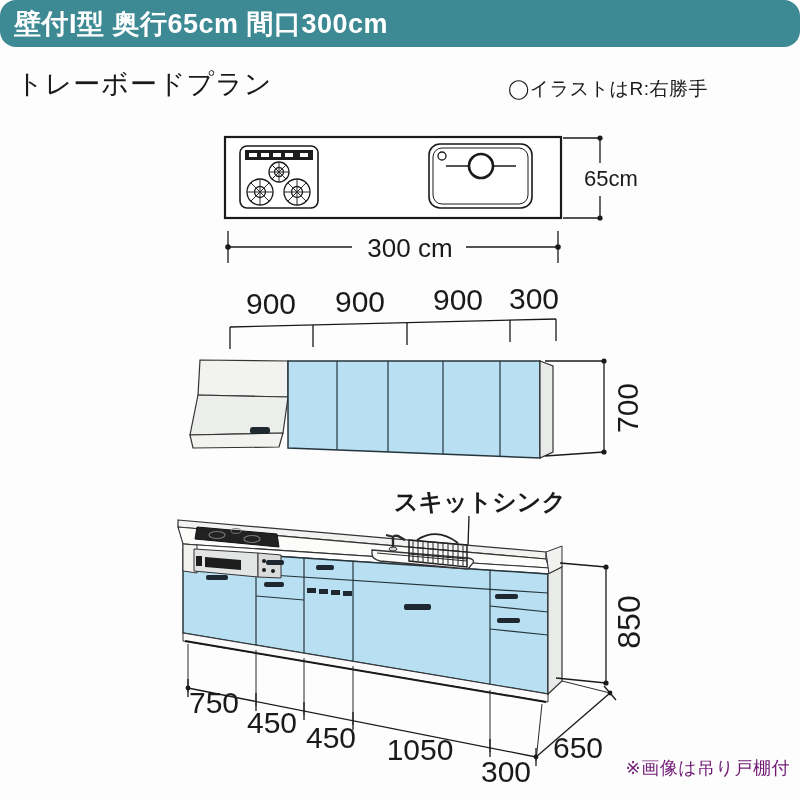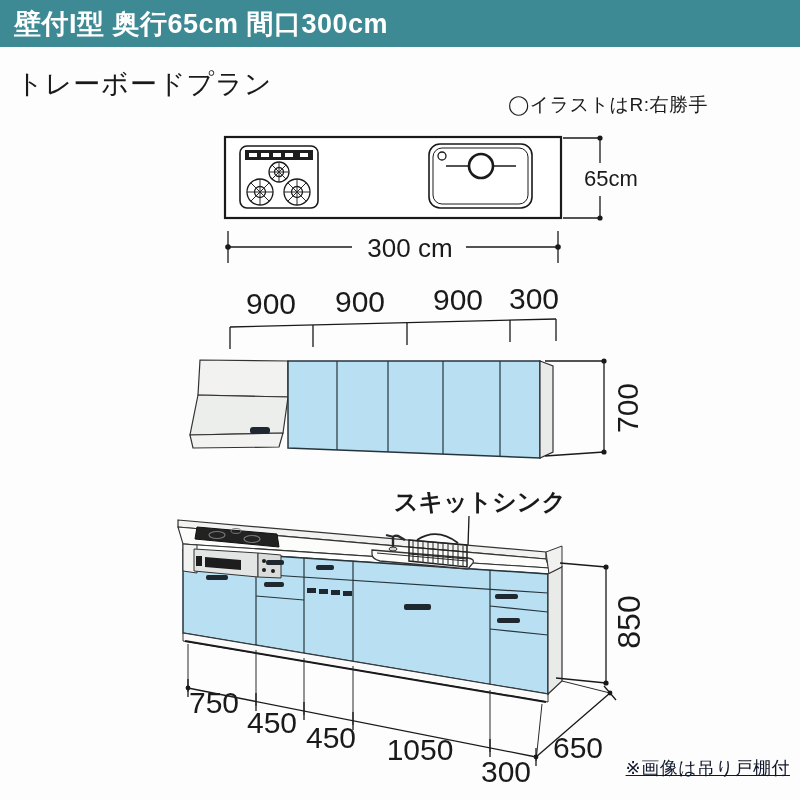--- a/index.html
+++ b/index.html
@@ -8,32 +8,33 @@
     background:#fdfdfd;
     font-family:"Liberation Sans","DejaVu Sans",sans-serif;
     color:#1a1a1a;
   }
   .header-bar{
     position:absolute;left:0;top:0;width:800px;height:47px;
     background:#3d8a95;color:#ffffff;
     display:flex;align-items:center;
     font-size:27px;font-weight:bold;padding-left:14px;box-sizing:border-box;
     letter-spacing:0.5px;
+    border-radius:16px;
   }
   .plan-title{
     position:absolute;left:16px;top:66px;
     font-size:27px;font-weight:normal;letter-spacing:1px;
   }
   .orient-note{
-    position:absolute;right:92px;top:92px;
+    position:absolute;right:92px;top:76px;
     font-size:19px;letter-spacing:0.5px;
   }
   .footer-note{
     position:absolute;right:10px;top:756px;
-    font-size:18px;color:#0f172a;letter-spacing:0.5px;text-decoration:underline;
+    font-size:18px;color:#701a75;letter-spacing:0.5px;
   }
   svg{position:absolute;left:0;top:0;}
   svg text{font-family:"Liberation Sans","DejaVu Sans",sans-serif;fill:#1a1a1a;}
   .dim-sm{font-size:22px;}
   .dim-md{font-size:26px;}
   .dim-lg{font-size:30px;}
   .sink-label{font-size:24px;font-weight:bold;}
   .ln{stroke:#1a1a1a;stroke-width:1.3;fill:none;}
   .thin{stroke:#2a2a2a;stroke-width:1;fill:none;}
   .dot{fill:#1a1a1a;}

